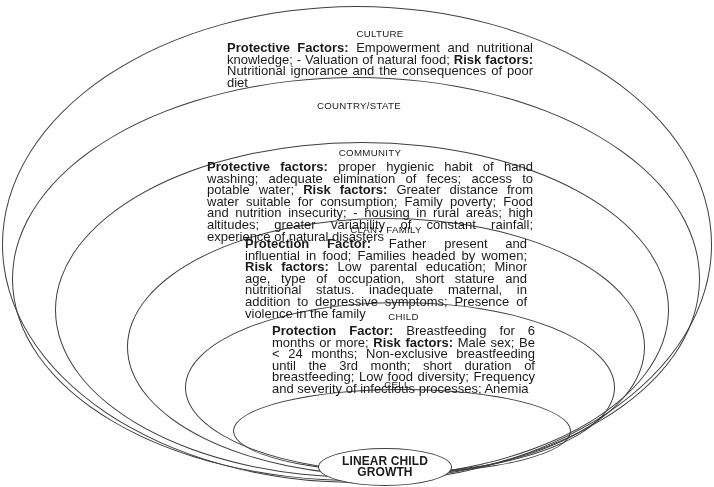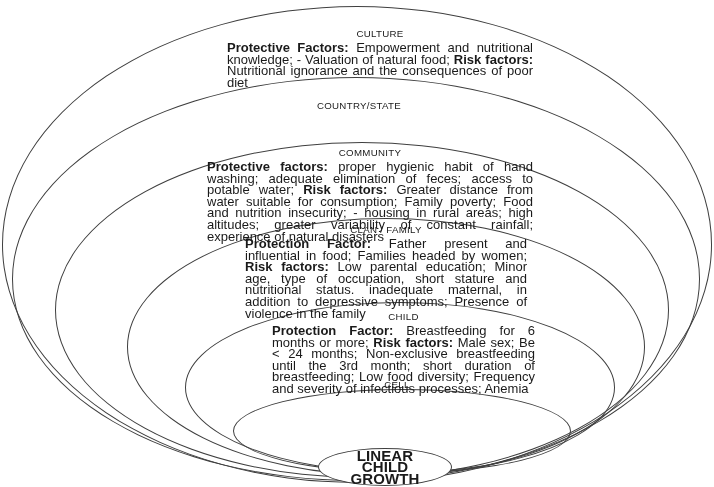--- a/index.html
+++ b/index.html
@@ -25,21 +25,21 @@
   .e-community { left: 55px;  top: 142px; width: 614px; height: 336px; }
   .e-clan      { left: 127px; top: 218px; width: 518px; height: 258px; }
   .e-child     { left: 185px; top: 302px; width: 430px; height: 171px; }
   .e-cell      { left: 233px; top: 389px; width: 338px; height: 84px;  }
   .e-core      {
     left: 318px; top: 448px; width: 134px; height: 38px;
     background: #ffffff; z-index: 10;
     display: flex; align-items: center; justify-content: center;
   }
   .core-label {
-    font-size: 15px; line-height: 11.5px; font-weight: bold;
+    font-size: 12px; line-height: 11.5px; font-weight: bold;
     text-align: center; width: 88px; letter-spacing: 0.1px;
   }
   .tblock { position: absolute; z-index: 5; }
   .tblock .title {
     display: block; text-align: center;
     font-size: 9.7px; line-height: 12px; letter-spacing: 0.3px;
     white-space: nowrap;
   }
   .tblock .body {
     font-size: 13px; line-height: 11.6px;

